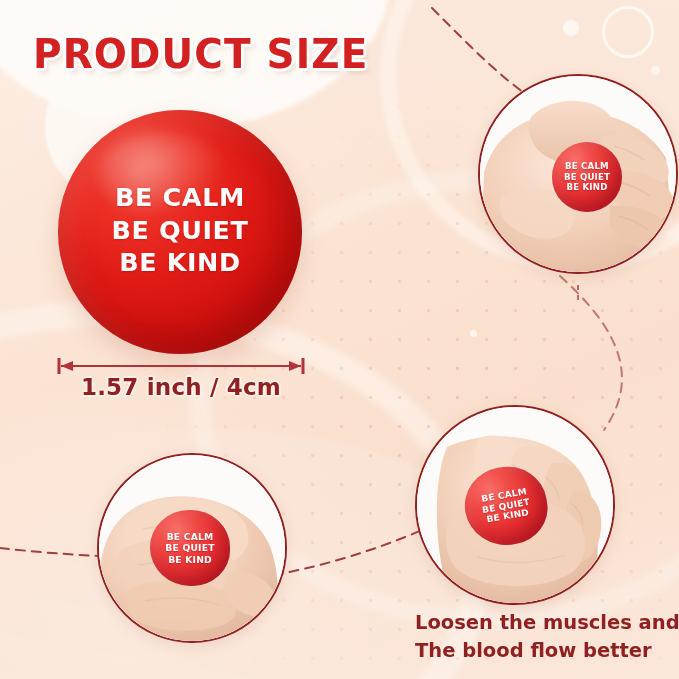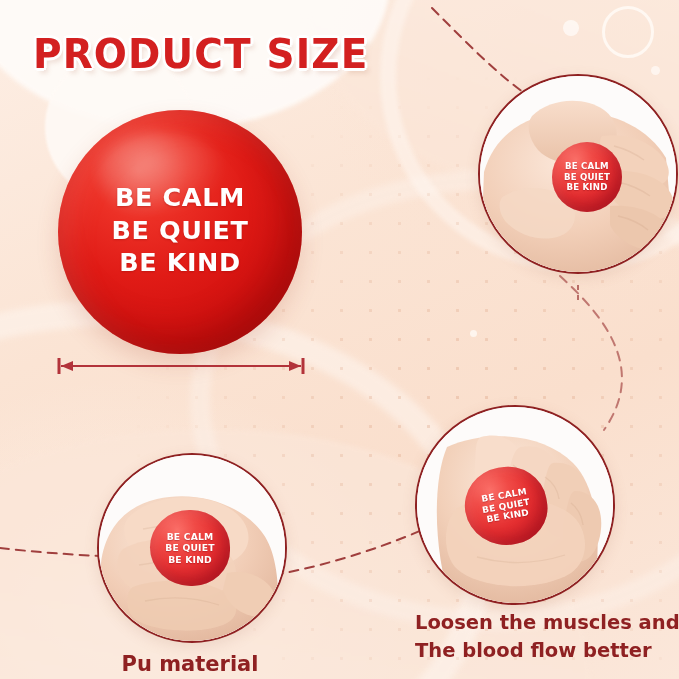--- a/index.html
+++ b/index.html
@@ -264,20 +264,21 @@
     </div>
   </div>
 
   <svg class="ruler" viewBox="0 0 250 20">
     <line x1="3" y1="2" x2="3" y2="18" stroke="#b3333a" stroke-width="3"></line>
     <line x1="247" y1="2" x2="247" y2="18" stroke="#b3333a" stroke-width="3"></line>
     <line x1="5" y1="10" x2="245" y2="10" stroke="#b3333a" stroke-width="2"></line>
     <polygon points="5,10 17,5 17,15" fill="#b3333a"></polygon>
     <polygon points="245,10 233,5 233,15" fill="#b3333a"></polygon>
   </svg>
+  <div class="dim-label">1.57 inch / 4cm</div>
 
   <div class="feature" style="left:478px; top:74px; width:200px;">
     <div class="photo" style="width:196px; height:196px;">
       <svg class="hand" viewBox="0 0 196 196">
         <defs>
           <radialGradient id="skinA" cx="42%" cy="32%" r="78%">
             <stop offset="0%" stop-color="#fbe6d8"></stop>
             <stop offset="55%" stop-color="#f2cfb8"></stop>
             <stop offset="100%" stop-color="#e3b99f"></stop>
           </radialGradient>
@@ -332,21 +333,20 @@
         </g>
       </svg>
       <div class="sm-ball" style="left:51px; top:55px; width:80px; height:76px; border-radius:50% 50% 48% 52%;">
         <div class="sm-text" style="font-size:9.2px;">
           <div>BE CALM</div>
           <div>BE QUIET</div>
           <div>BE KIND</div>
         </div>
       </div>
     </div>
-    <div class="caption" style="top:196px; font-size:21px;">Pu material</div>
   </div>
 
   <div class="feature wide" style="left:415px; top:405px; width:280px;">
     <div class="photo" style="width:196px; height:196px; margin-left:0;">
       <svg class="hand" viewBox="0 0 196 196">
         <defs>
           <radialGradient id="skinC" cx="46%" cy="28%" r="80%">
             <stop offset="0%" stop-color="#fce9dc"></stop>
             <stop offset="55%" stop-color="#f2d0b9"></stop>
             <stop offset="100%" stop-color="#e1b69c"></stop>

